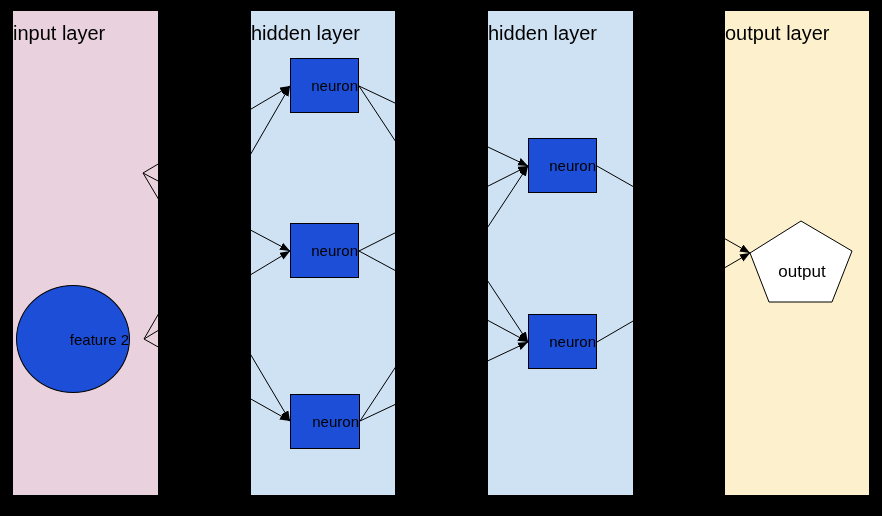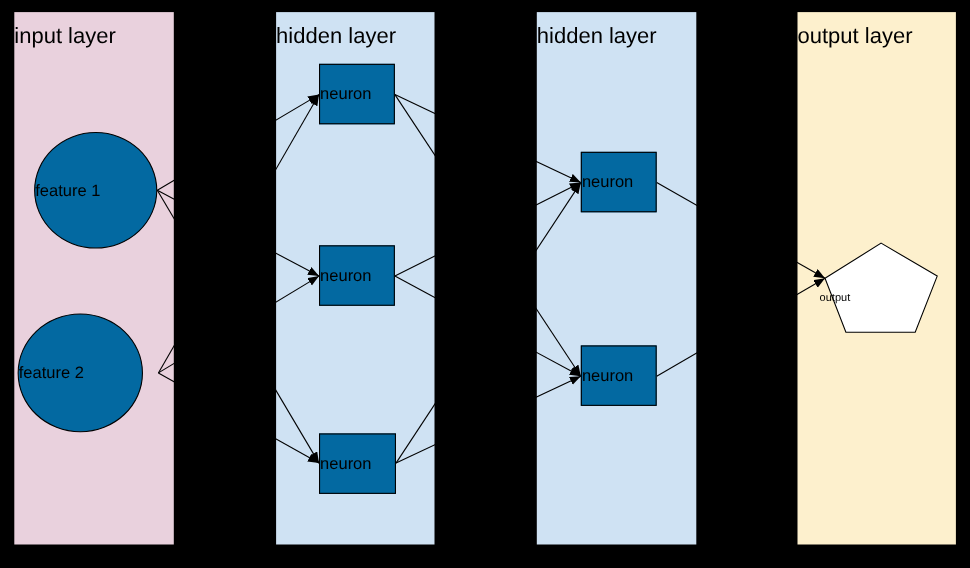--- a/index.html
+++ b/index.html
@@ -30,53 +30,53 @@
     white-space: nowrap;
   }
   .edges {
     position: absolute;
     left: 0; top: 0;
     width: 882px; height: 516px;
     pointer-events: none;
   }
   .node {
     position: absolute;
-    background: #0369a1;
+    background: #1d4ed8;
     border: 1px solid #000000;
     box-sizing: border-box;
     display: flex;
     align-items: center;
-    justify-content: flex-start;
+    justify-content: flex-end;
     font-size: 15px;
     color: #000000;
     white-space: nowrap;
   }
   .node-circle { border-radius: 50%; }
   .node-feature1 { left: 31px;  top: 120px; width: 112px; height: 106px; }
   .node-feature2 { left: 16px;  top: 285px; width: 114px; height: 108px; }
   .node-h1n1 { left: 290px; top: 58px;  width: 69px; height: 55px; }
   .node-h1n2 { left: 290px; top: 223px; width: 69px; height: 55px; }
   .node-h1n3 { left: 290px; top: 394px; width: 70px; height: 55px; }
   .node-h2n1 { left: 528px; top: 138px; width: 69px; height: 55px; }
   .node-h2n2 { left: 528px; top: 314px; width: 69px; height: 55px; }
   .pentagon-wrap {
     position: absolute;
     left: 749px; top: 219px;
     width: 106px; height: 85px;
   }
   .pentagon-label {
     position: absolute;
-    left: 706px; top: 219px;
+    left: 749px; top: 219px;
     width: 106px; height: 85px;
     display: flex;
     align-items: center;
     justify-content: center;
     padding-top: 20px;
     box-sizing: border-box;
-    font-size: 10px;
+    font-size: 17px;
     color: #000000;
   }
   line { stroke: #000000; stroke-width: 1; }
 </style>
 </head>
 <body>
 
 <div class="stage">
 
   <div class="panel panel-input">
@@ -107,23 +107,20 @@
     <line x1="359" y1="86" x2="528" y2="166" marker-end="url(#arrow)"></line>
     <line x1="359" y1="86" x2="528" y2="342" marker-end="url(#arrow)"></line>
     <line x1="359" y1="251" x2="528" y2="166" marker-end="url(#arrow)"></line>
     <line x1="359" y1="251" x2="528" y2="342" marker-end="url(#arrow)"></line>
     <line x1="360" y1="421" x2="528" y2="166" marker-end="url(#arrow)"></line>
     <line x1="360" y1="421" x2="528" y2="342" marker-end="url(#arrow)"></line>
     <line x1="597" y1="166" x2="750" y2="253" marker-end="url(#arrow)"></line>
     <line x1="597" y1="342" x2="750" y2="253" marker-end="url(#arrow)"></line>
   </svg>
 
-  <div class="node node-circle node-feature1">
-    <span>feature 1</span>
-  </div>
   <div class="node node-circle node-feature2">
     <span>feature 2</span>
   </div>
 
   <div class="node node-h1n1">
     <span>neuron</span>
   </div>
   <div class="node node-h1n2">
     <span>neuron</span>
   </div>

